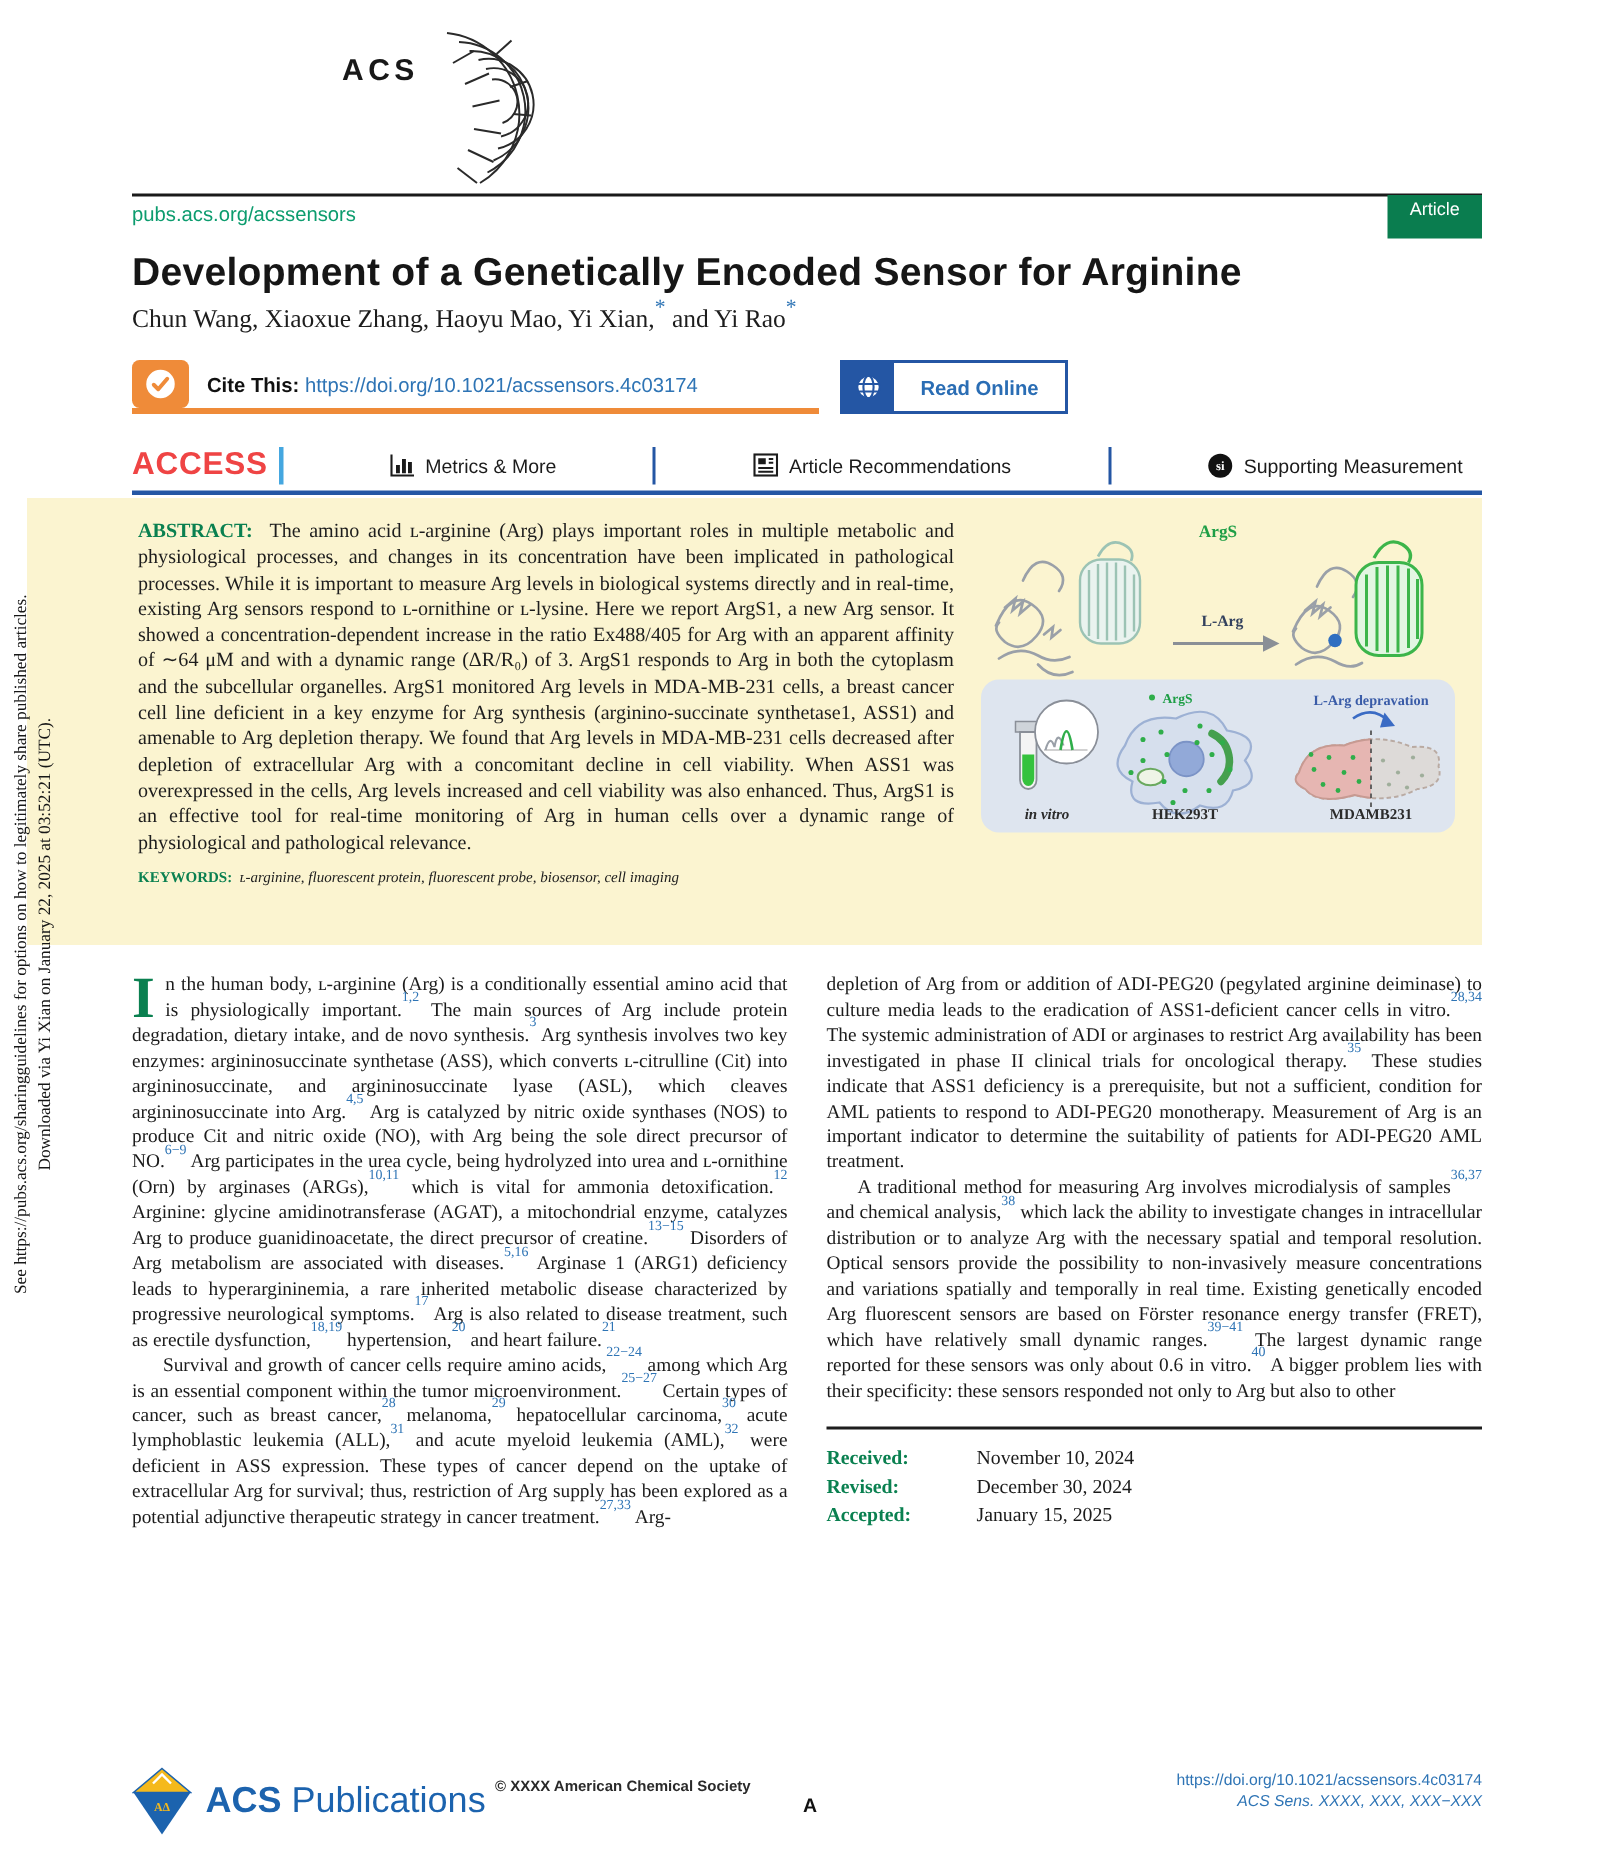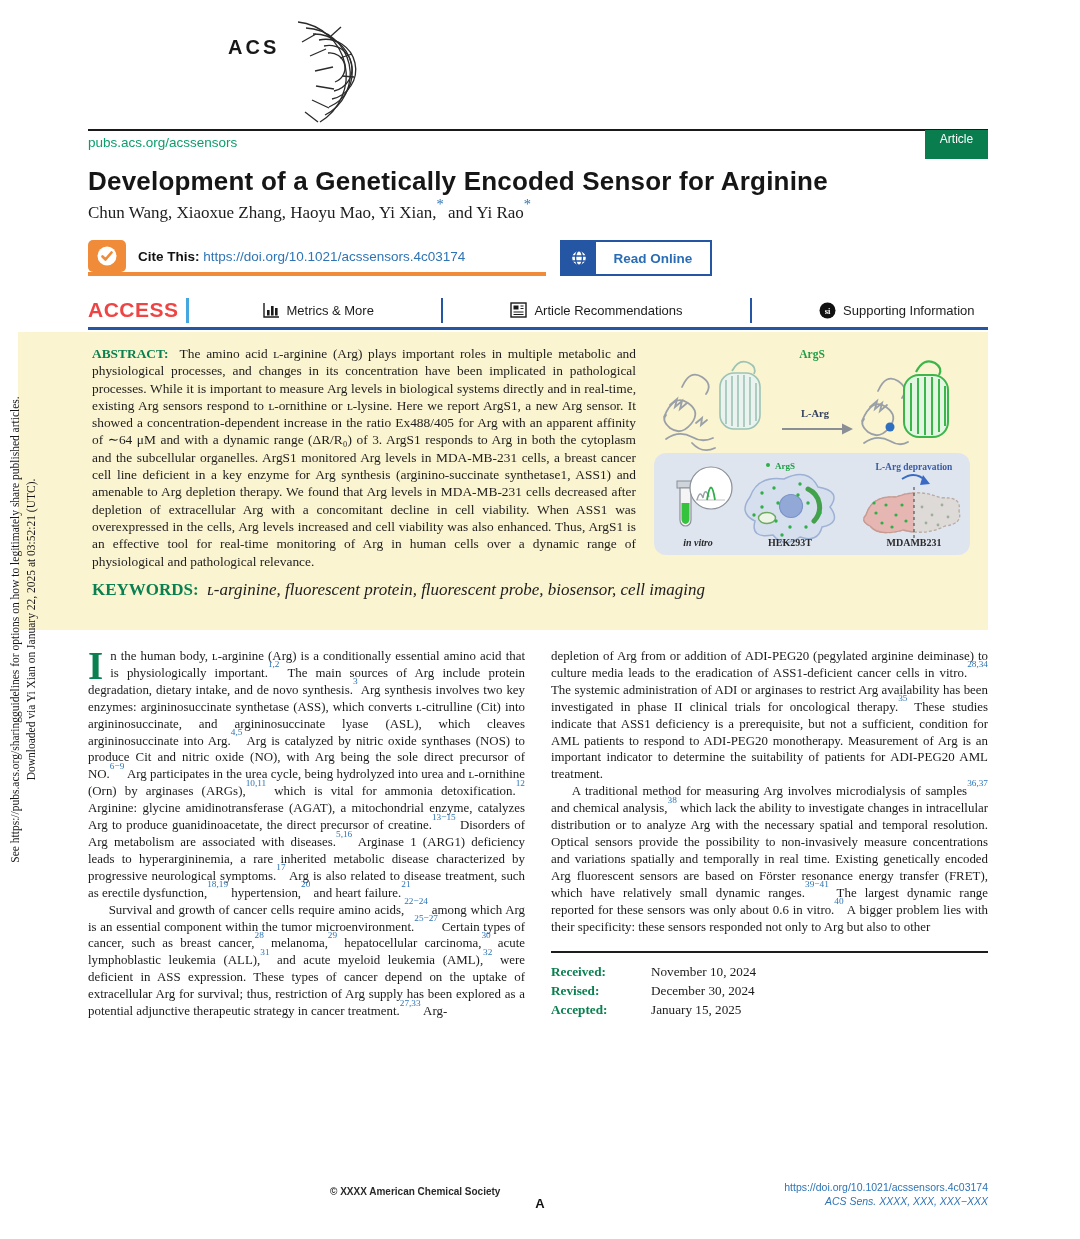--- a/index.html
+++ b/index.html
@@ -53,21 +53,21 @@
   .ab-sep { width:2px; height:25px; background:#2456a4; }
   .access-underline { position:absolute; left:88px; top:327px; width:900px; height:3px; background:#2456a4; }
 
   
   .abstract-block { position:absolute; left:18px; top:332px; width:970px; min-height:298px;
                     background:#fbf4d0; padding:13px 14px 8px 74px; }
   .abstract-figure { float:right; width:324px; height:214px; margin:0 0 6px 14px; }
   .abs-text { font-family:"Liberation Serif", serif; font-size:13.4px; line-height:17.3px;
               text-align:justify; color:#1d1d1d; }
   .green-label { font-weight:700; color:#0a8050; }
-  .keywords-line { font-family:"Liberation Serif", serif; font-size:17px; margin-top:10px; }
+  .keywords-line { font-family:"Liberation Serif", serif; font-size:10px; margin-top:10px; }
   .keywords-text { font-style:italic; color:#1d1d1d; }
 
   
   .col { position:absolute; top:648px; width:437px; font-family:"Liberation Serif", serif;
          font-size:12.9px; line-height:16.9px; text-align:justify; color:#1b1b1b; }
   .col-left { left:88px; } .col-right { left:551px; }
   .col p + p { text-indent:1.6em; }
   sup.ref { color:#2e74b5; font-size:0.72em; position:relative; top:-0.45em; line-height:0; }
   .dropcap { float:left; font-weight:700; font-size:39px; line-height:31px; color:#0a8050;
              margin:2px 7px 0 0; font-family:"Liberation Serif", serif; }
@@ -177,21 +177,21 @@
       <span>Article Recommendations</span>
     </span>
     <span style="flex:1"></span>
     <span class="ab-sep"></span>
     <span style="flex:1"></span>
     <span class="ab-item">
       <svg width="17" height="17" viewBox="0 0 17 17">
         <circle cx="8.5" cy="8.5" r="8" fill="#111"></circle>
         <text x="8.5" y="11.6" text-anchor="middle" fill="#fff" font-size="8.5" font-weight="bold" font-family="Liberation Sans, sans-serif">si</text>
       </svg>
-      <span>Supporting Information</span>
+      <span>Supporting Measurement</span>
     </span>
     <span style="flex:0.2"></span>
   </div>
   <div class="access-underline"></div>
 
   <div class="abstract-block">
     <div class="abstract-figure">
       <svg width="324" height="214" viewBox="0 0 324 214">
         <text x="162" y="13" text-anchor="middle" font-size="11.5" font-weight="bold" fill="#1e9e46">ArgS</text>
 
@@ -334,20 +334,29 @@
         <span class="date-label">Revised:</span>
         <span>December 30, 2024</span>
       </div>
       <div class="date-row">
         <span class="date-label">Accepted:</span>
         <span>January 15, 2025</span>
       </div>
     </div>
   </div>
 
+  <div class="footer-logo">
+    <svg width="40" height="46" viewBox="0 0 40 46">
+      <polygon points="20,1 39,17 1,17" fill="#f5b91c" stroke="#1c63ae" stroke-width="1"></polygon>
+      <polygon points="1,17 39,17 20,45" fill="#1c63ae"></polygon>
+      <path d="M14,11 l6,-6 l6,6" stroke="#ffffff" stroke-width="1.6" fill="none"></path>
+      <text x="20" y="29" text-anchor="middle" fill="#f5b91c" font-size="8" font-weight="bold" font-family="Liberation Sans, sans-serif">AΔ</text>
+    </svg>
+    <span class="brand"><b>ACS</b> <span>Publications</span></span>
+  </div>
   <div class="copyright">© XXXX American Chemical Society</div>
   <div class="page-letter">A</div>
   <div class="footer-right">
     <div>https://doi.org/10.1021/acssensors.4c03174</div>
     <div class="cit">ACS Sens. XXXX, XXX, XXX−XXX</div>
   </div>
 
 </div>
 
 </body></html>

